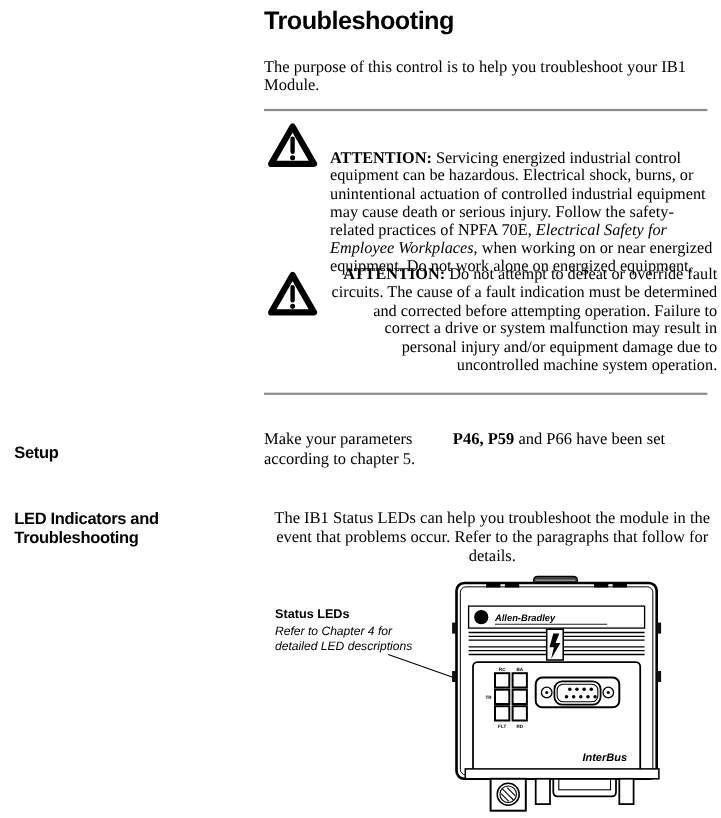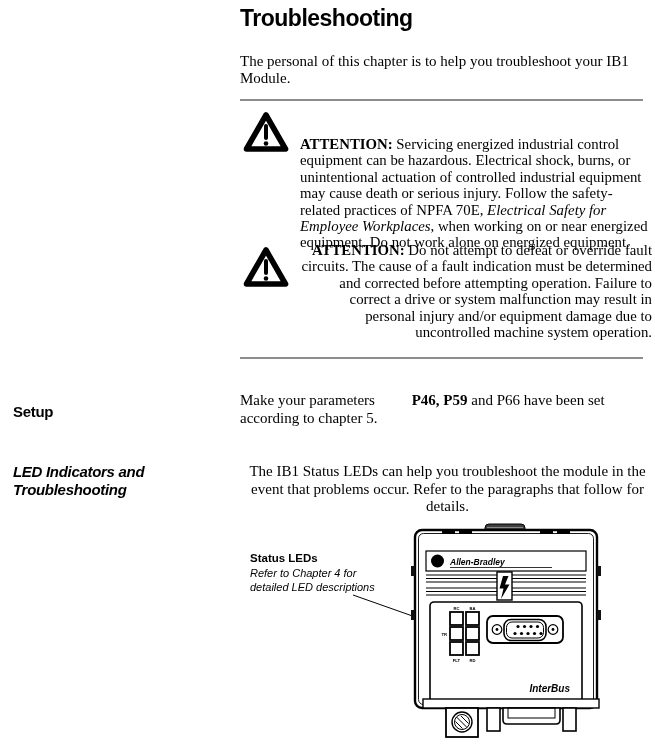--- a/index.html
+++ b/index.html
@@ -28,41 +28,41 @@
   .att-text { width:352px; font-size:14.8px; line-height:16.4px; }
   .att-text-1 { left:300px; top:120px;margin-top:16px; }
   .att-text-2 { left:300px; top:242px;text-align:right; }
 
   .side-heading {
     left:13px;
     font-family:"Liberation Sans", sans-serif;
     font-weight:bold; font-size:15px; letter-spacing:-0.3px; line-height:18px;
   }
   .setup-heading { top:392px;margin-top:11px; }
-  .led-heading { top:463px; width:200px;font-style:italic; }
+  .led-heading { top:463px; width:200px; }
 
   .col-text { left:240px; width:415px; font-size:15px; line-height:17.5px; }
   .setup-text { top:392px; }
   .led-text { top:463px;text-align:center; }
 
   .figure { left:240px; top:520px; }
 
   
   .co-title { font-family:"Liberation Sans",sans-serif; font-weight:bold; font-size:11.5px; fill:#000; stroke:none; }
   .co-it    { font-family:"Liberation Sans",sans-serif; font-style:italic; font-size:11px; fill:#000; stroke:none; }
   .brand    { font-family:"Liberation Sans",sans-serif; font-weight:bold; font-style:italic; font-size:8.5px; fill:#000; stroke:none; }
   .netlabel { font-family:"Liberation Sans",sans-serif; font-weight:bold; font-style:italic; font-size:10px; fill:#000; stroke:none; }
   .led-lab  { font-family:"Liberation Sans",sans-serif; font-weight:bold; font-size:4.2px; fill:#000; stroke:none; }
 </style>
 </head>
 <body>
 
 <div class="abs page-title">Troubleshooting</div>
 
-<div class="abs intro">The personal of this chapter is to help you troubleshoot your IB1 Module.</div>
+<div class="abs intro">The purpose of this control is to help you troubleshoot your IB1 Module.</div>
 
 <div class="abs rule rule-1"></div>
 
 <svg class="abs att-icon att-icon-1" viewBox="0 0 46 42">
   <path d="M23 4 L42.5 38 L3.5 38 Z" fill="#fff" stroke="#000" stroke-width="5.6" stroke-linejoin="round"></path>
   <path d="M23 15 L23 27" stroke="#000" stroke-width="4" stroke-linecap="round"></path>
   <circle cx="23" cy="32.5" r="2.3" fill="#000"></circle>
 </svg>
 <div class="abs att-text att-text-1"><span style="font-weight: bold;">ATTENTION: </span><span>Servicing energized industrial control equipment can be hazardous. Electrical shock, burns, or un­intentional actuation of controlled industrial equipment may cause death or serious injury. Follow the safety-related practices of NPFA 70E, </span><span style="font-style: italic;">Electrical Safety for Employee Workplaces</span><span>, when working on or near energized equipment. Do not work alone on energized equipment.</span></div>
 

